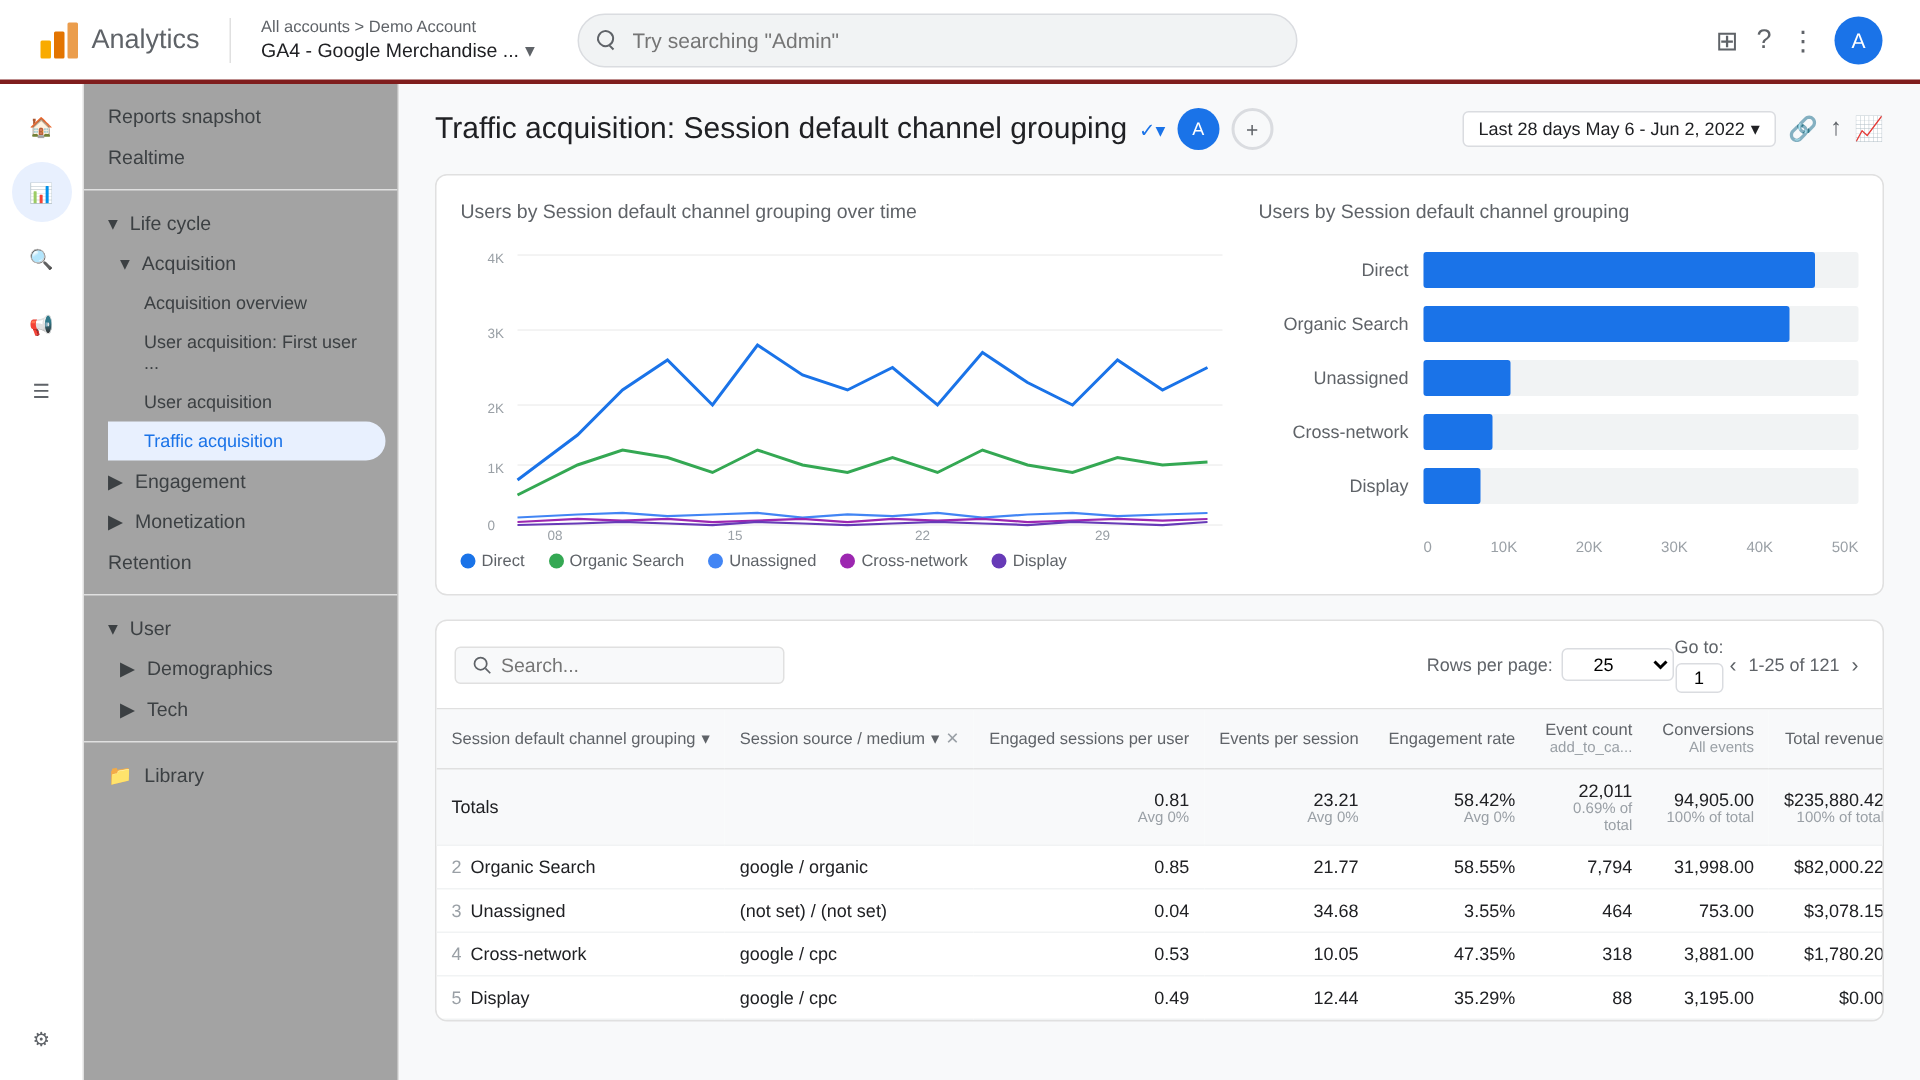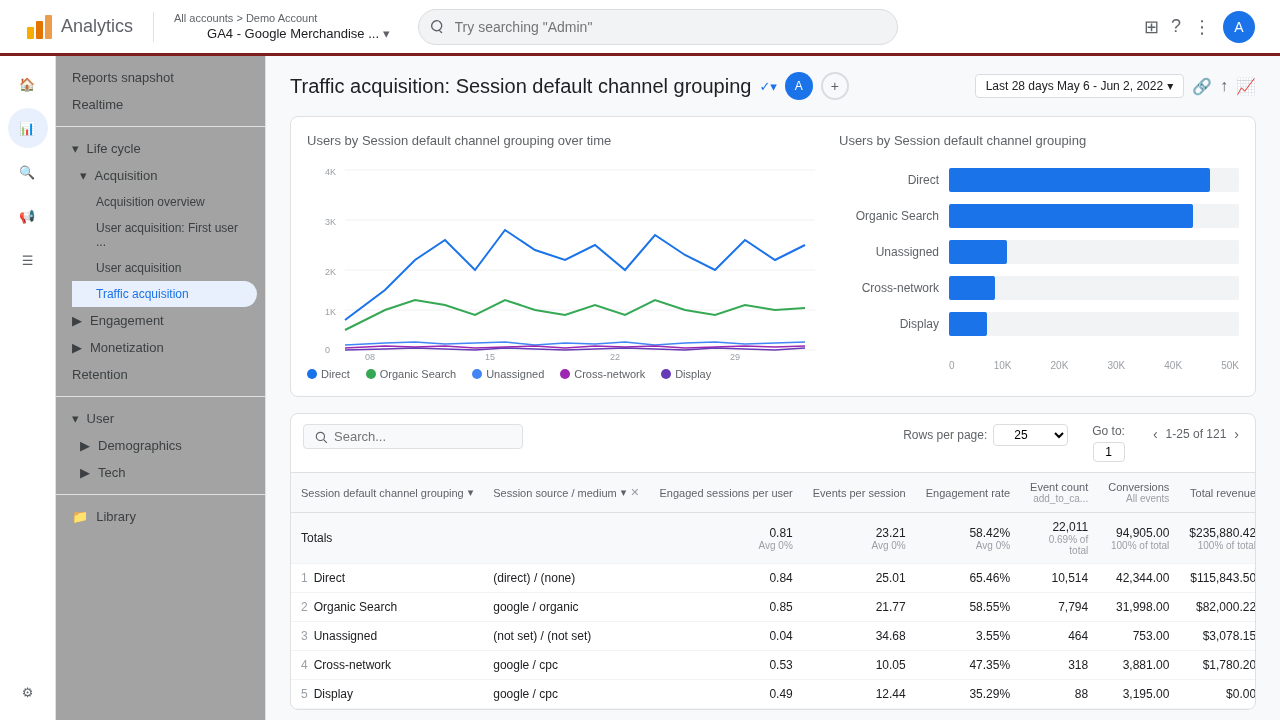--- a/index.html
+++ b/index.html
@@ -63,21 +63,21 @@
     
     .bar-chart-area { padding: 8px 0; }
     .bar-row { display: flex; align-items: center; margin-bottom: 12px; }
     .bar-label { width: 110px; font-size: 12px; color: #5f6368; text-align: right; padding-right: 10px; flex-shrink: 0; }
     .bar-track { flex: 1; height: 24px; background: #f1f3f4; border-radius: 2px; position: relative; }
     .bar-fill { height: 100%; background: #1a73e8; border-radius: 2px; }
     .bar-axis { display: flex; justify-content: space-between; font-size: 10px; color: #9aa0a6; margin-top: 4px; padding-left: 110px; }
 
     
     .table-section { background: #fff; border: 1px solid #e0e0e0; border-radius: 8px; overflow: hidden; }
-    .table-toolbar { display: flex; align-items: flex-start; padding: 10px 12px; border-bottom: 1px solid #e0e0e0; gap: 24px; }
+    .table-toolbar { display: flex; align-items: center; padding: 10px 12px; border-bottom: 1px solid #e0e0e0; gap: 0; }
     .table-search { display: flex; align-items: center; gap: 6px; background: #f8f9fa; border: 1px solid #e0e0e0; border-radius: 4px; padding: 4px 10px; width: 220px; }
     .table-search input { border: none; background: transparent; outline: none; font-size: 13px; color: #5f6368; width: 160px; }
     .rows-per-page { margin-left: auto; display: flex; align-items: center; gap: 6px; font-size: 12px; color: #5f6368; }
     .select-box { border: 1px solid #dadce0; border-radius: 4px; padding: 2px 16px; font-size: 12px; background: #fff; }
     .goto-box { display: flex; align-items: center; gap: 4px; font-size: 12px; color: #5f6368; flex-direction: column; }
     .goto-input { width: 32px; border: 1px solid #dadce0; border-radius: 4px; padding: 2px 4px; text-align: center; font-size: 12px; }
     .pagination { display: flex; align-items: center; gap: 4px; font-size: 12px; color: #5f6368; }
     .pag-btn { border: none; background: none; cursor: pointer; color: #5f6368; font-size: 14px; padding: 2px 4px; }
 
     table { width: 100%; border-collapse: collapse; font-size: 12px; }
@@ -101,21 +101,21 @@
     <svg class="logo-icon" viewBox="0 0 28 28" fill="none" xmlns="http://www.w3.org/2000/svg">
       <rect x="2" y="14" width="7" height="12" rx="1" fill="#f9ab00"></rect>
       <rect x="11" y="8" width="7" height="18" rx="1" fill="#e37400"></rect>
       <rect x="20" y="2" width="7" height="24" rx="1" fill="#e37400" opacity="0.7"></rect>
     </svg>
     <span class="app-name">Analytics</span>
   </div>
   <div class="topbar-divider"></div>
   <div style="display:flex;flex-direction:column;gap:2px;">
     <span style="font-size:11px;color:#5f6368;">All accounts &gt; Demo Account</span>
-    <span style="font-size:13px;color:#202124;display:flex;align-items:flex-start;gap:4px;margin-left:33px;">
+    <span style="font-size:13px;color:#202124;display:flex;align-items:flex-start;gap:4px;">
       <span>GA4 - Google Merchandise ...</span>
       <span style="color:#5f6368;">▾</span>
     </span>
   </div>
   <div class="search-wrapper search-bar">
     <svg width="16" height="16" viewBox="0 0 24 24" fill="#5f6368" style="position:absolute;left:10px;top:10px;">
         <path d="M21 21l-4.35-4.35m0 0A7.5 7.5 0 1 0 6.5 6.5a7.5 7.5 0 0 0 10.15 10.15z" stroke="#5f6368" stroke-width="2" fill="none"></path>
       </svg>
     <input type="text" placeholder="Try searching &quot;Admin&quot;" style="">
   </div>
@@ -418,30 +418,20 @@
               <div>94,905.00</div>
               <div class="col-sub">100% of total</div>
             </td>
             <td class="num">
               <div>$235,880.42</div>
               <div class="col-sub">100% of total</div>
             </td>
           </tr>
 
           <tr>
-            <td><span style="color:#9aa0a6;margin-right:6px;">1</span><span>Direct</span></td>
-            <td>(direct) / (none)</td>
-            <td class="num">0.84</td>
-            <td class="num">25.01</td>
-            <td class="num">65.46%</td>
-            <td class="num">10,514</td>
-            <td class="num">42,344.00</td>
-            <td class="num">$115,843.50</td>
-          </tr>
-          <tr>
             <td><span style="color:#9aa0a6;margin-right:6px;">2</span><span>Organic Search</span></td>
             <td>google / organic</td>
             <td class="num">0.85</td>
             <td class="num">21.77</td>
             <td class="num">58.55%</td>
             <td class="num">7,794</td>
             <td class="num">31,998.00</td>
             <td class="num">$82,000.22</td>
           </tr>
           <tr>

